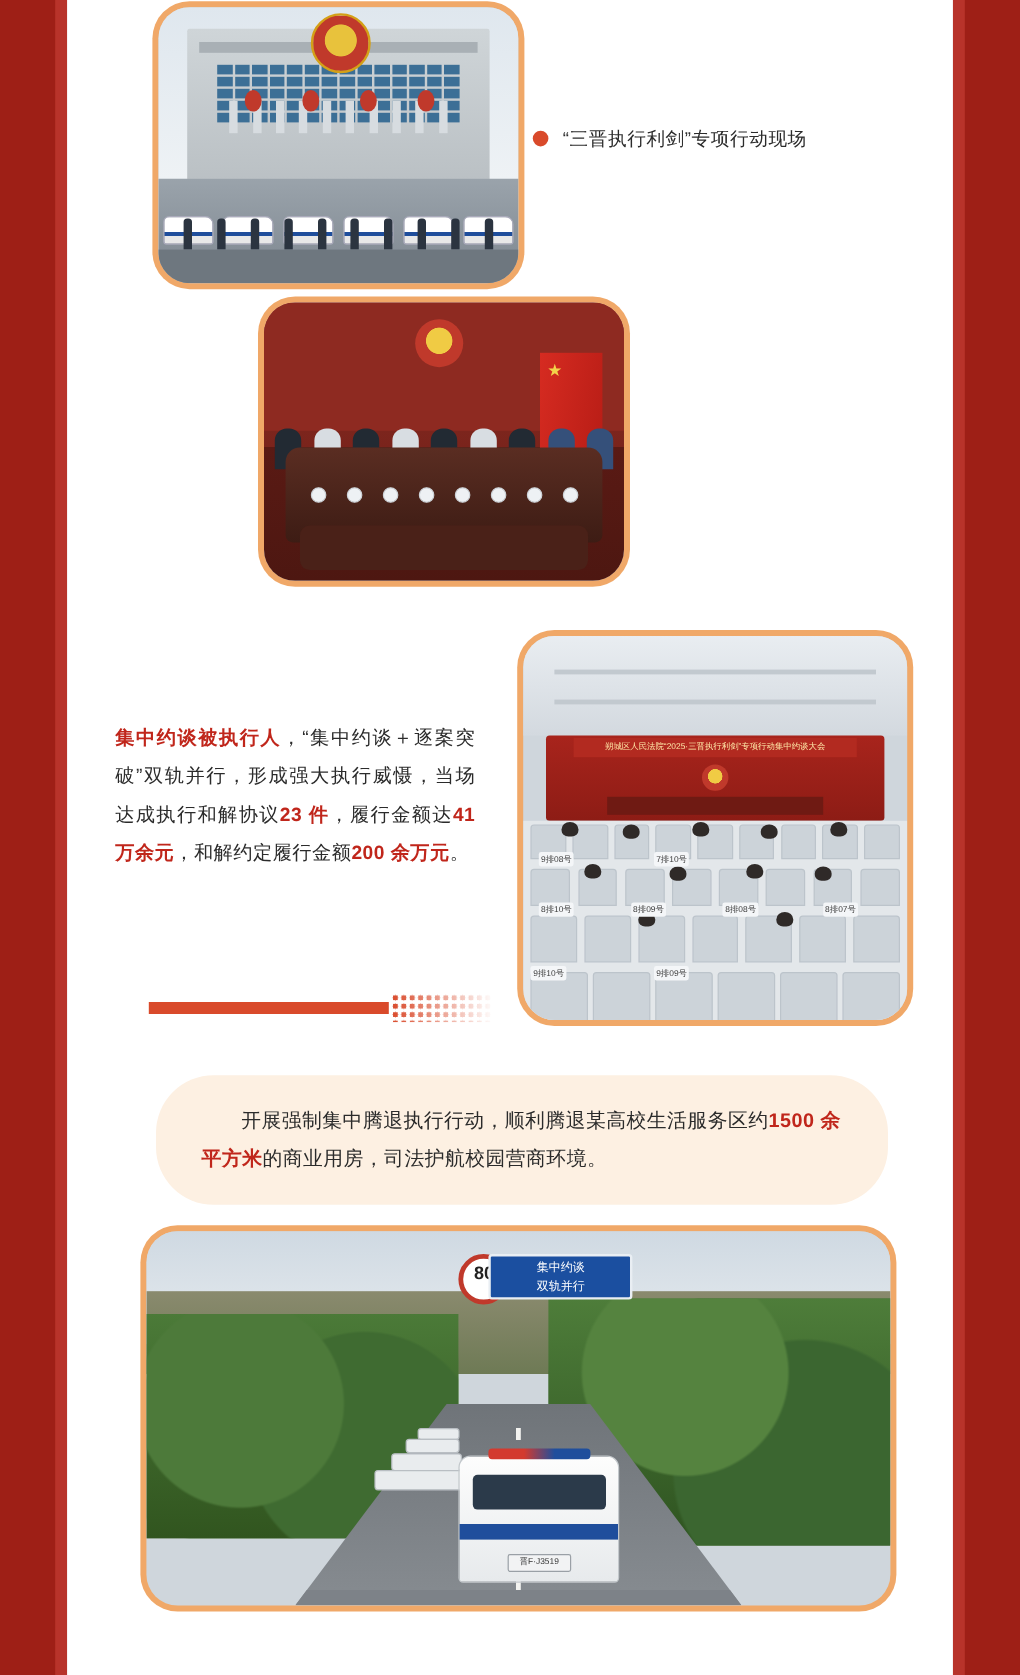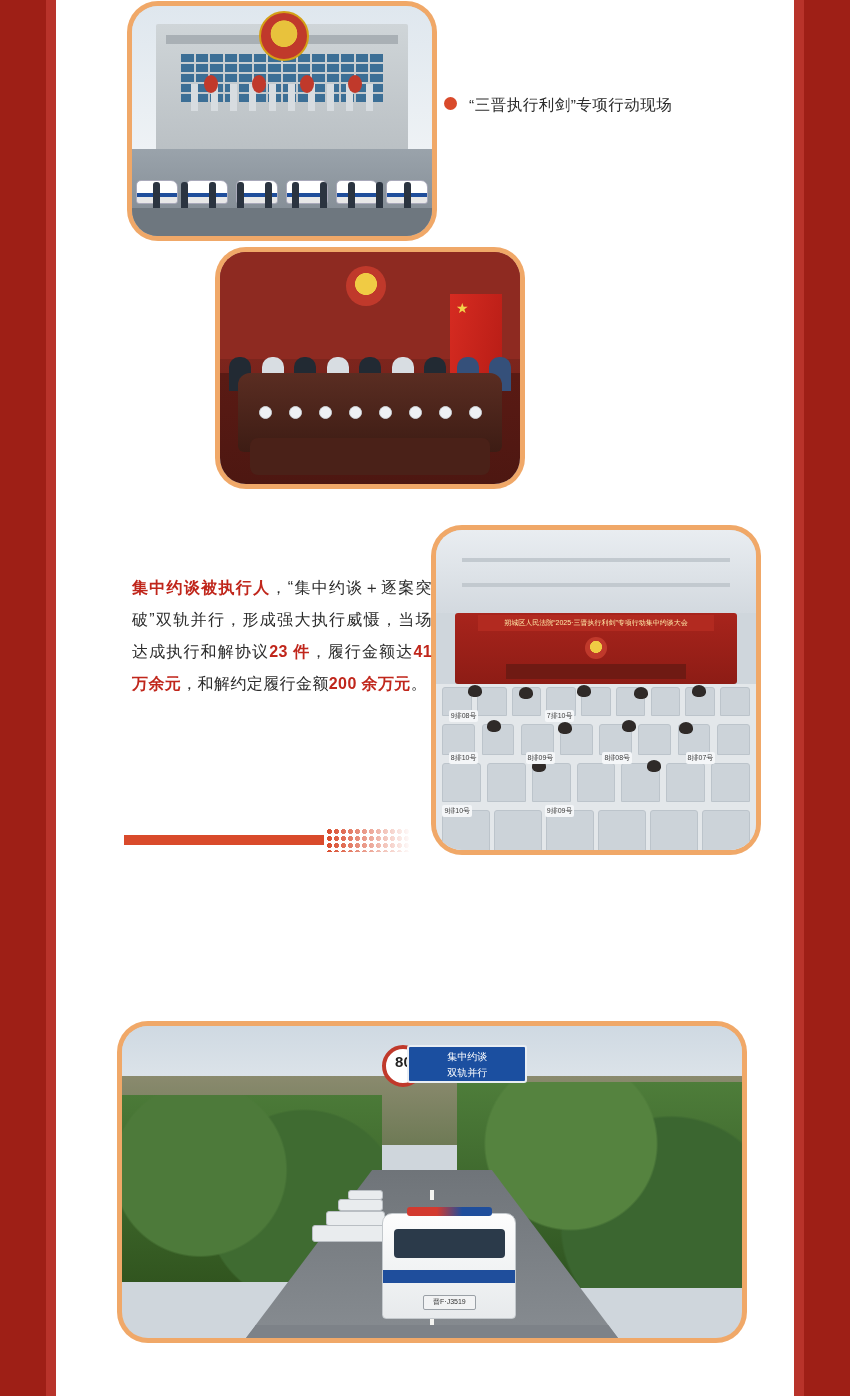--- a/index.html
+++ b/index.html
@@ -315,35 +315,34 @@
     background: #d94a2b;
     flex: 0 0 auto;
     margin-top: 5px;
   }
   .caption-text {
     font-size: 15.5px;
     line-height: 1.65;
     color: #2b2b2b;
     letter-spacing: 0.5px;
   }
-  #caption-1 { left: 388px; top: 92px; width: 330px; }
+  #caption-1 { left: 388px; top: 104px; width: 330px; }
   #caption-2 { left: 470px; top: 348px; width: 230px; }
 
   
   #para-block {
     position: absolute;
     left: 40px;
-    top: 572px;
+    top: 600px;
     width: 300px;
     text-align: justify;
     font-size: 16px;
     line-height: 2;
     color: #2b2b2b;
     letter-spacing: 0.4px;
-    margin-left: 36px;
   }
   .hl { color: #c0261b; font-weight: bold; }
 
   
   #divider {
     position: absolute;
     left: 68px;
     top: 828px;
     width: 290px;
     height: 24px;
@@ -620,20 +619,23 @@
 
     <div id="para-block">
       <span class="hl">集中约谈被执行人</span><span>，“集中约谈＋逐案突破”双轨并行，形成强大执行威慑，当场达成执行和解协议</span><span class="hl">23 件</span><span>，履行金额达</span><span class="hl">41 万余元</span><span>，和解约定履行金额</span><span class="hl">200 余万元</span><span>。</span>
     </div>
 
     <div id="divider">
       <div class="bar"></div>
       <div class="dots"></div>
     </div>
 
+    <div id="pill-block">
+      <span>开展强制集中腾退执行行动，顺利腾退某高校生活服务区约</span><span class="hl">1500 余平方米</span><span>的商业用房，司法护航校园营商环境。</span>
+    </div>
 
     <div class="photo" id="photo-convoy">
       <div class="inner">
         <div class="rd-sky"></div>
         <div class="rd-hills"></div>
         <div class="rd-treesL"></div>
         <div class="rd-treesR"></div>
         <div class="rd-road">
           <div class="rd-dash" style="top:12%;height:6%;"></div>
           <div class="rd-dash" style="top:30%;height:8%;"></div>

